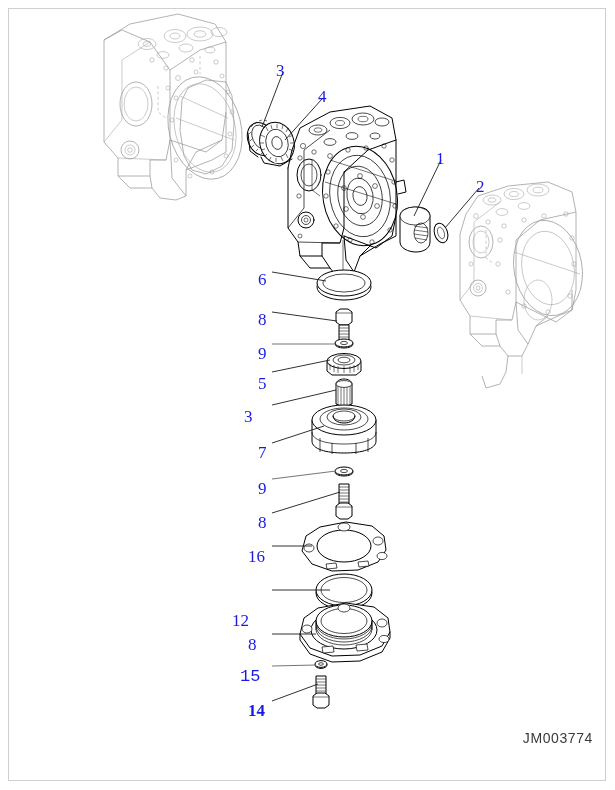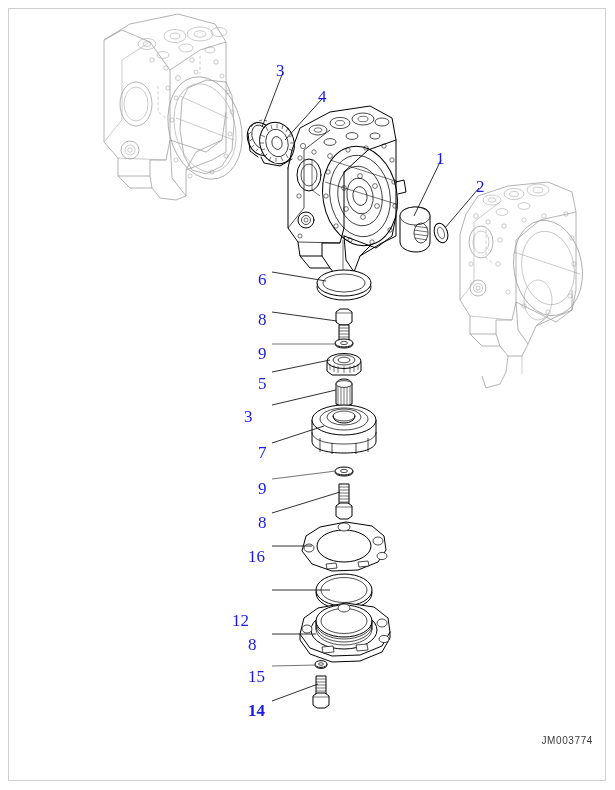--- a/index.html
+++ b/index.html
@@ -43,21 +43,21 @@
     letter-spacing: 0px;
     white-space: nowrap;
     user-select: none;
   }
   #drawing-number {
     position: absolute;
     right: 22px;
     bottom: 44px;
     color: #3a3a3a;
     font-family: "Liberation Sans", sans-serif;
-    font-size: 10px;
+    font-size: 14px;
     letter-spacing: 0.6px;
     white-space: nowrap;
   }
 </style>
 </head>
 <body>
 
 <div id="page">
 
   <div id="frame"></div>
@@ -470,18 +470,18 @@
   <div class="callout" style="left:258px; top:311px;">8</div>
   <div class="callout" style="left:258px; top:345px;">9</div>
   <div class="callout" style="left:258px; top:375px;">5</div>
   <div class="callout" style="left:244px; top:408px;">3</div>
   <div class="callout" style="left:258px; top:444px;">7</div>
   <div class="callout" style="left:258px; top:480px;">9</div>
   <div class="callout" style="left:258px; top:514px;">8</div>
   <div class="callout" style="left:248px; top:548px;">16</div>
   <div class="callout" style="left:232px; top:592px;margin-top:20px;">12</div>
   <div class="callout" style="left:248px; top:636px;">8</div>
-  <div class="callout" style="left:248px; top:668px;">15</div>
+  <div class="callout" style="left:240px; top:668px;font-family:Liberation Mono, monospace;">15</div>
   <div class="callout" style="left:248px; top:702px;font-weight:bold;">14</div>
 
   <div id="drawing-number">JM003774</div>
 
 </div>
 
 </body></html>

